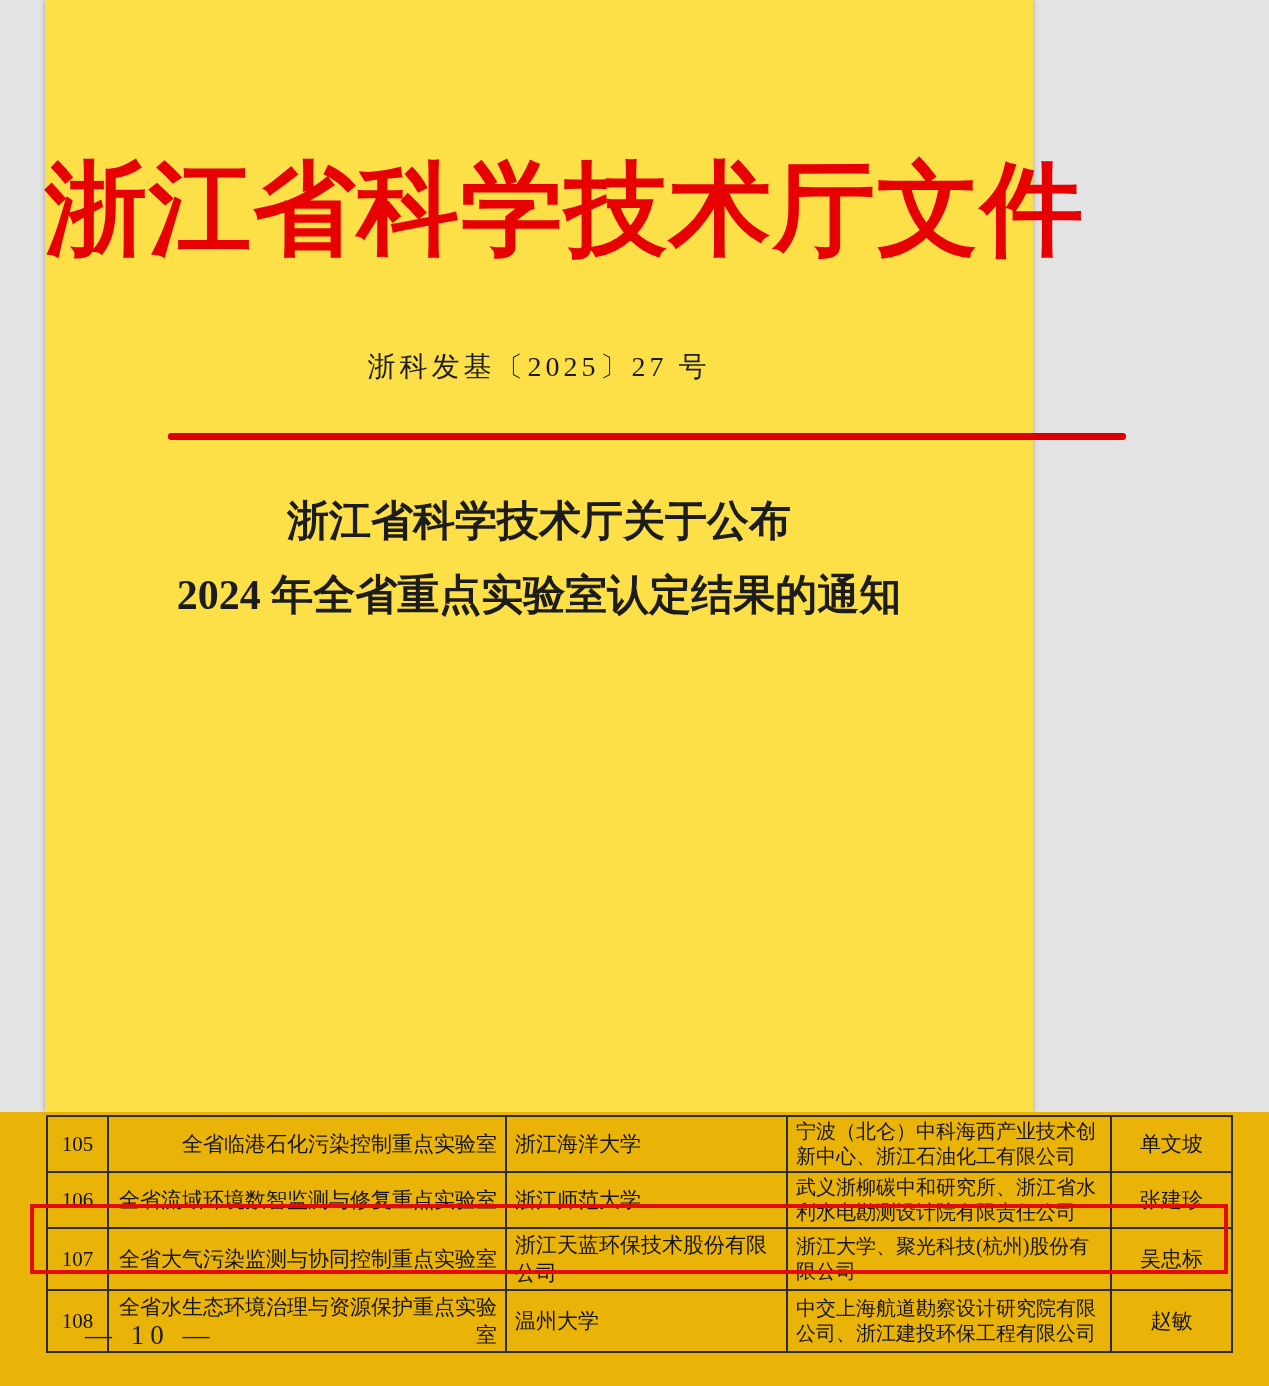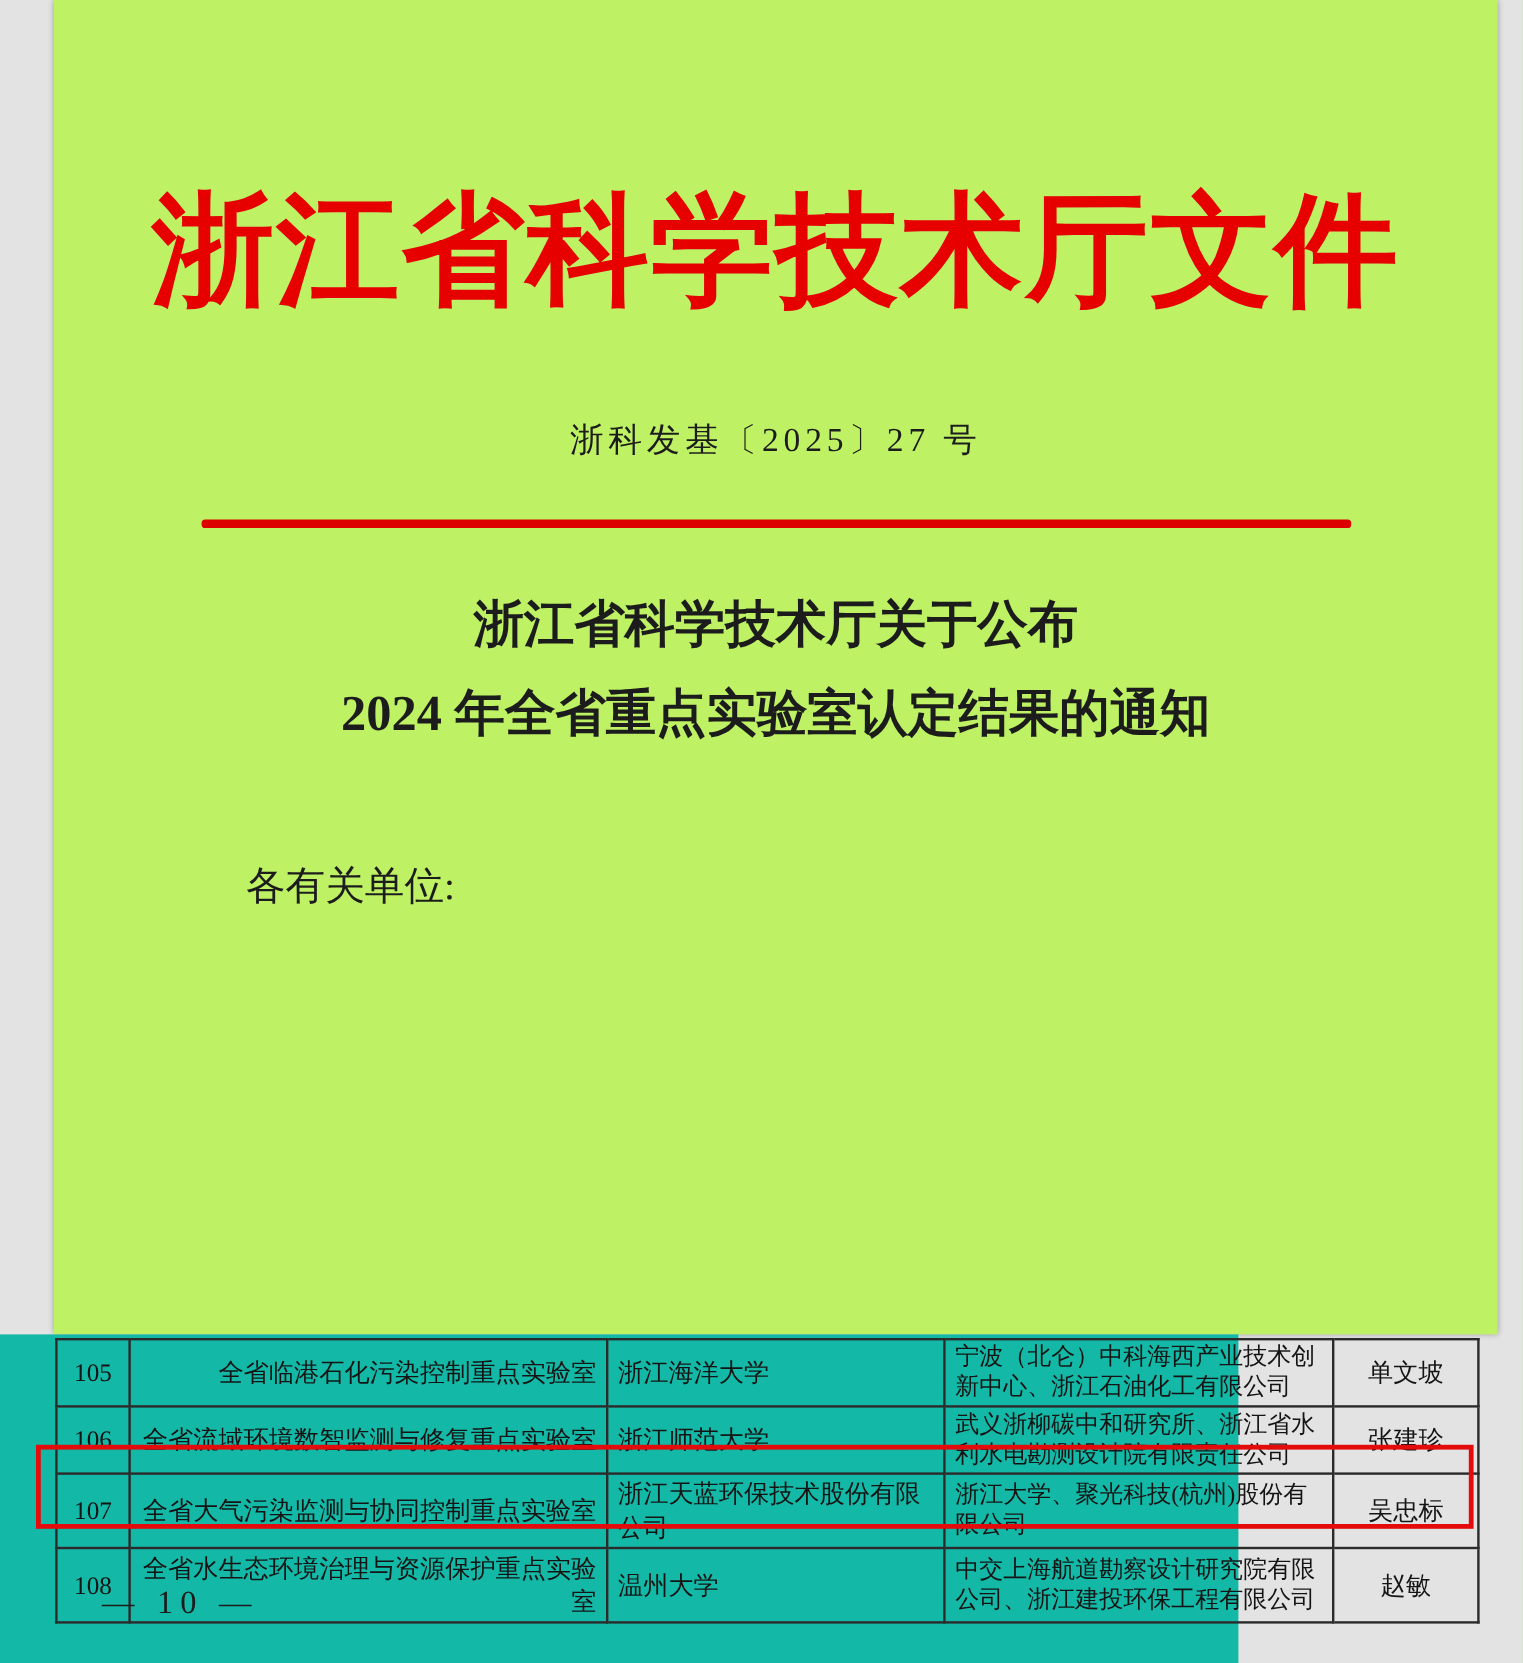--- a/index.html
+++ b/index.html
@@ -8,22 +8,22 @@
     background: #e3e3e3;
     position: relative;
     overflow: hidden;
     font-family: "Liberation Serif", "DejaVu Serif", serif;
     color: #1c1c1c;
   }
   
   .paper-top {
     position: absolute;
     left: 45px; top: 0;
-    width: 1203px; height: 1112px;
-    background: #bef264;
+    width: 988px; height: 1112px;
+    background: #fde047;
     box-shadow: 0 0 5px rgba(0,0,0,0.30);
   }
   .doc-red-title {
     position: absolute;
     top: 130px; left: 0; width: 100%;
     text-align: center;
     font-size: 102px;
     font-weight: bold;
     letter-spacing: 2px;
     color: #e60000;
@@ -67,22 +67,22 @@
     font-size: 33px;
     line-height: 59px;
   }
   .body-line { white-space: nowrap; }
   .body-line.indent { padding-left: 66px; }
 
   
   .table-strip {
     position: absolute;
     left: 0; top: 1112px;
-    width: 1032px; height: 274px;
-    background: #14b8a6;
+    width: 1269px; height: 274px;
+    background: #eab308;
   }
   table.result-table {
     position: absolute;
     left: 46px; top: 3px;
     width: 1185px;
     border-collapse: collapse;
     table-layout: fixed;
     font-size: 21px;
     color: #141414;
   }
@@ -126,21 +126,20 @@
 
   <div class="doc-number">浙科发基〔2025〕27 号</div>
 
   <div class="red-rule"></div>
 
   <div class="notice-title">
     <div>浙江省科学技术厅关于公布</div>
     <div>2024 年全省重点实验室认定结果的通知</div>
   </div>
 
-  <div class="salutation">各有关单位:</div>
 
 </div>
 
 <div class="table-strip">
 
   <table class="result-table">
     <colgroup>
       <col style="width:61px">
       <col style="width:398px">
       <col style="width:281px">

